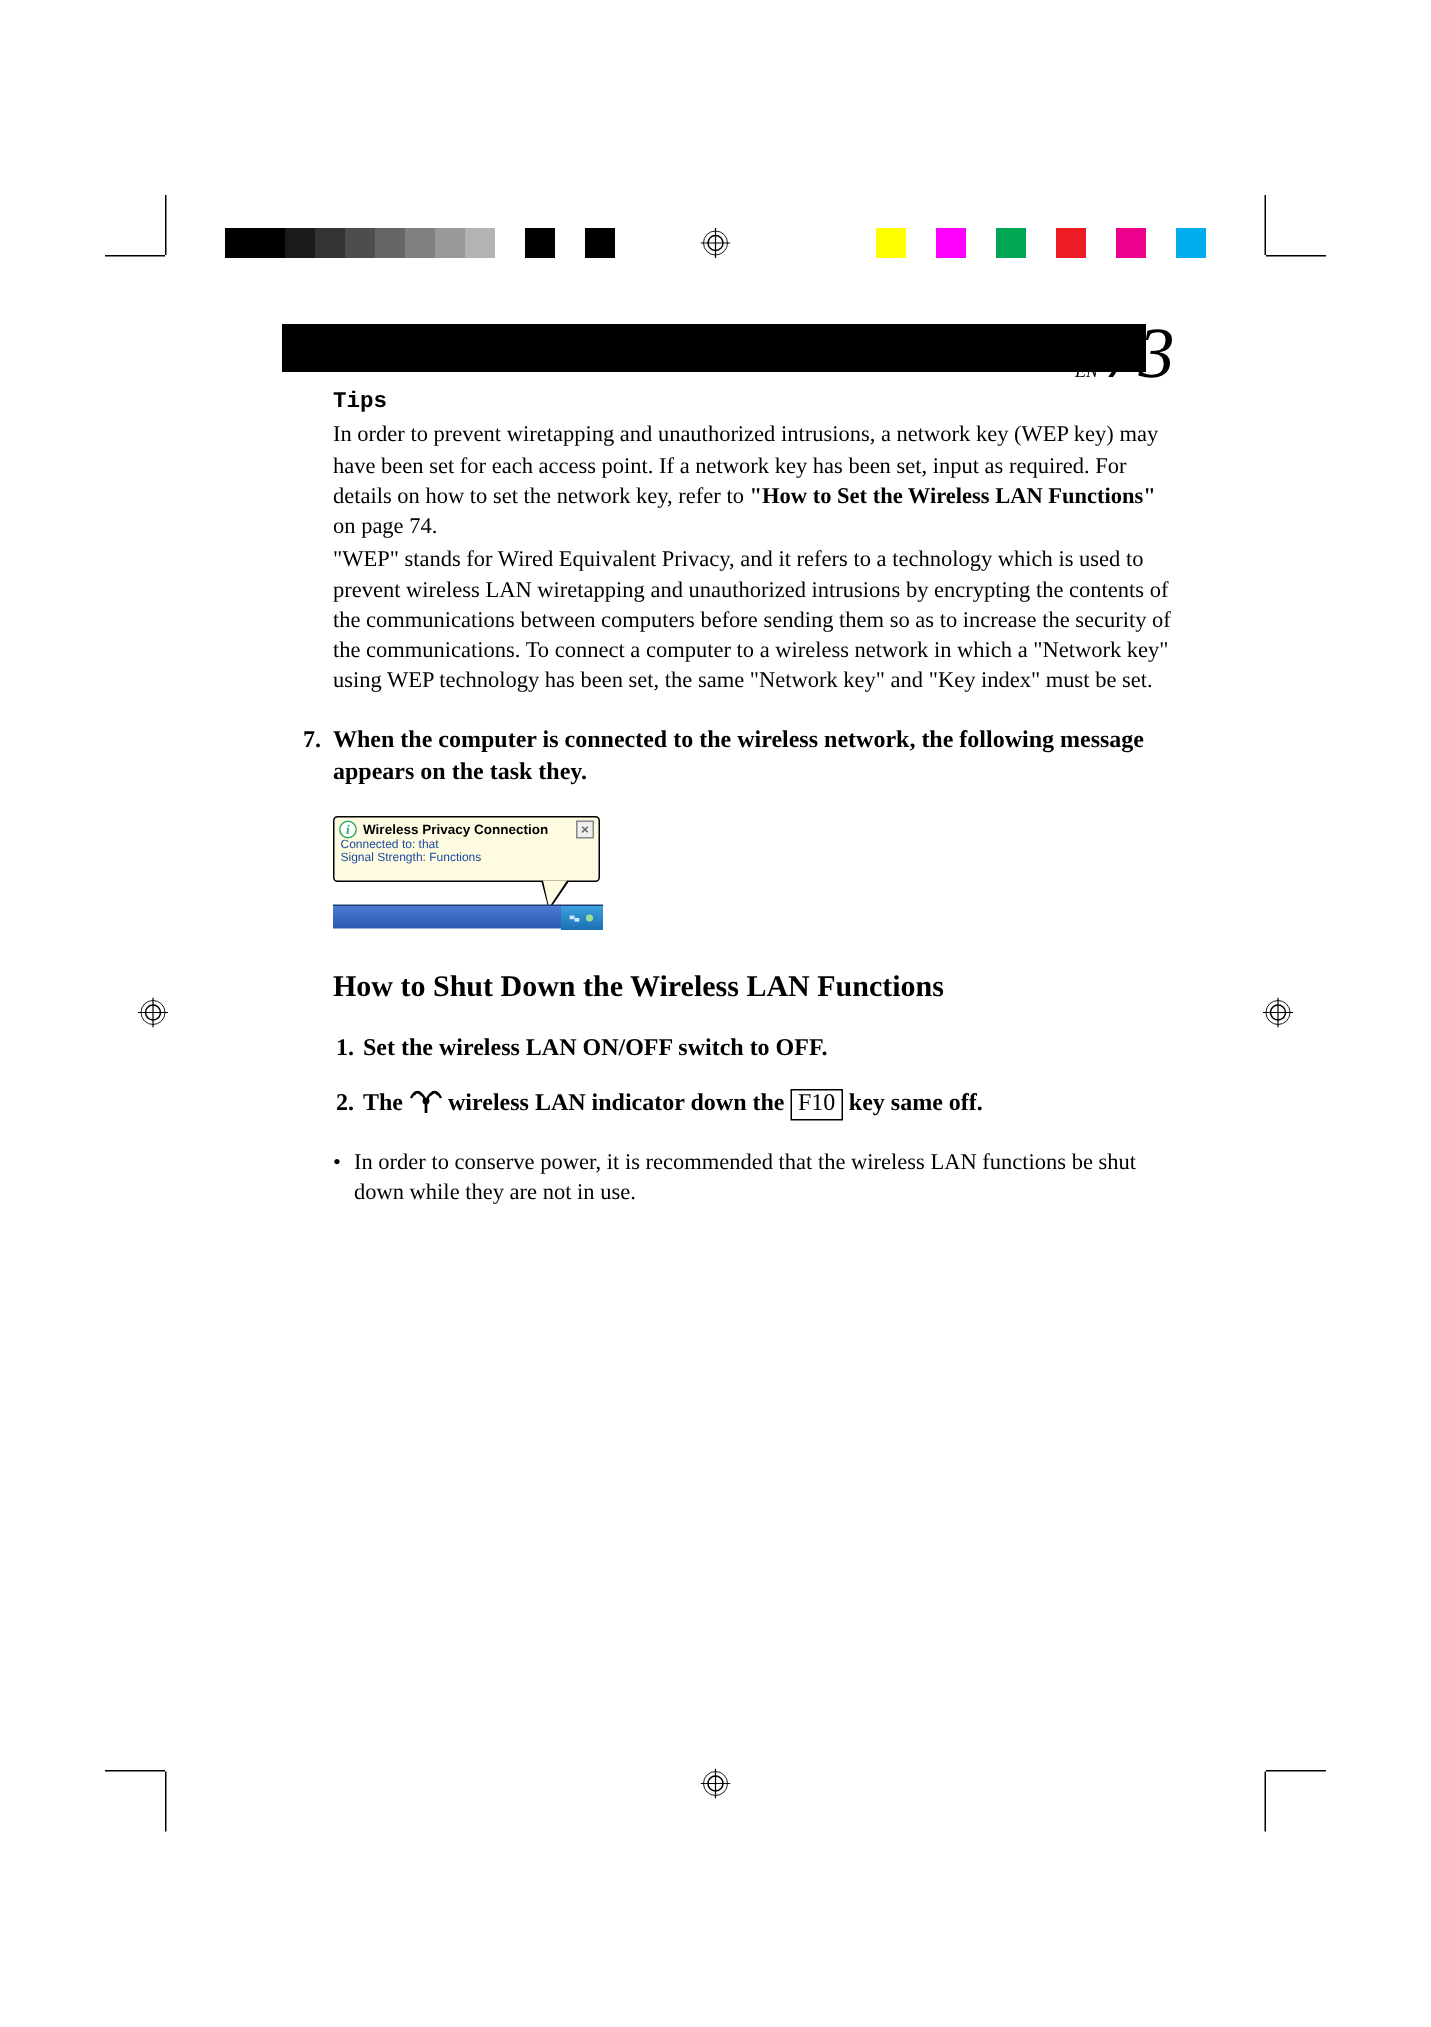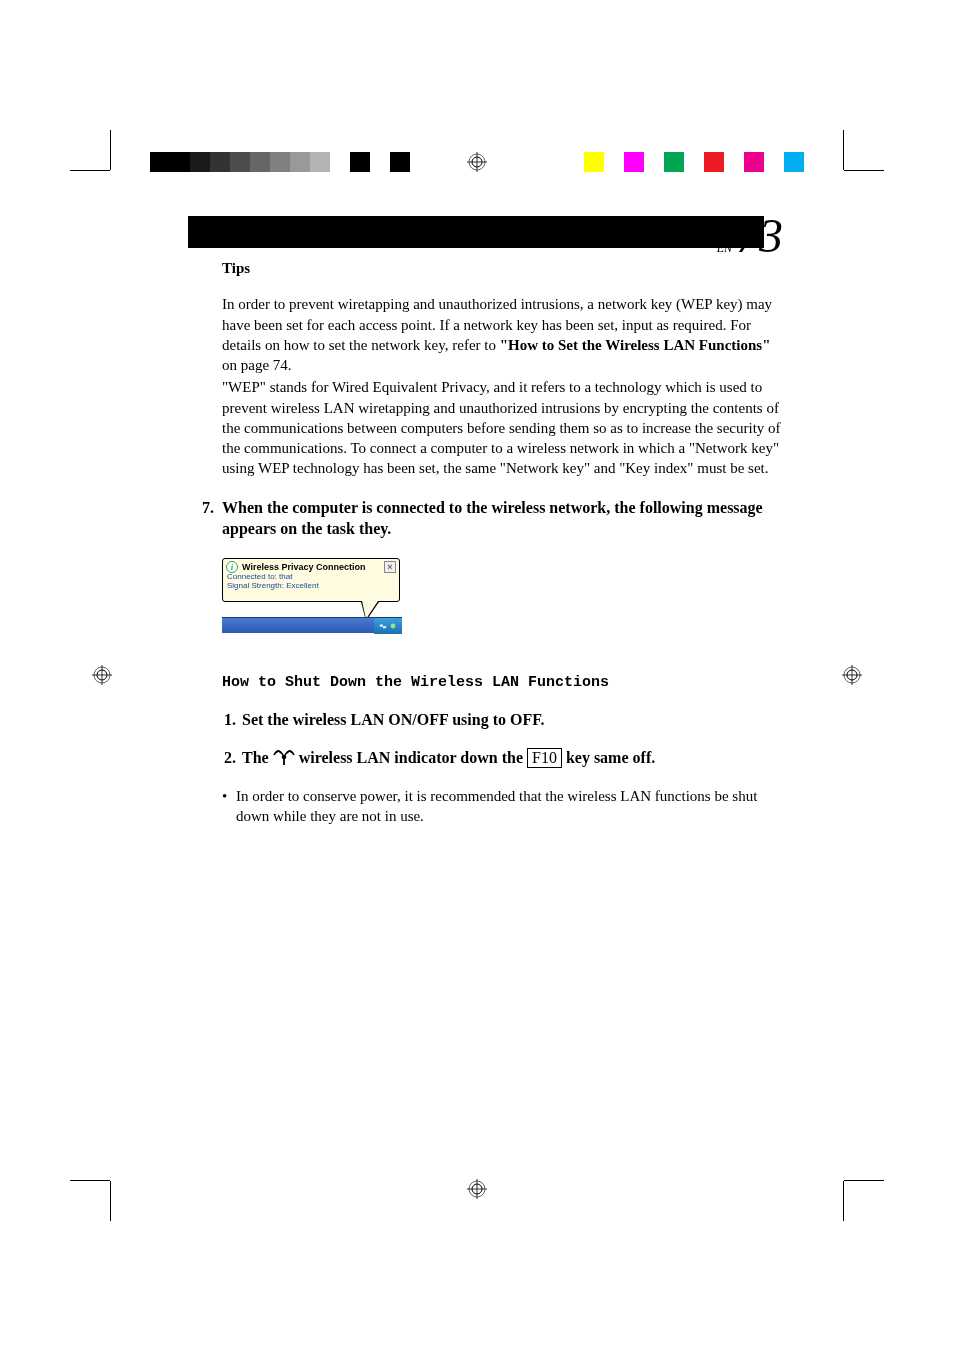--- a/index.html
+++ b/index.html
@@ -57,21 +57,21 @@
   }
   .page-num .en { font-size: 12px; font-style: italic; }
   .page-num .num { font-size: 48px; font-style: italic; letter-spacing: -1px; }
 
   
   .content {
     position: absolute;
     top: 258px; left: 222px; width: 560px;
     font-size: 15px; line-height: 1.35;
   }
-  .tips-label { font-weight: bold; margin-bottom: 16px; }
+  .tips-label { font-weight: bold; margin-bottom: 2px; font-family: Liberation Mono, monospace; }
   .tips-p { margin-bottom: 0; }
   .bold-inline { font-weight: bold; }
   .para2 { margin-top: 2px; }
 
   .step { margin-top: 18px; font-weight: bold; font-size: 16px; display: flex; }
   .step .n { width: 20px; flex-shrink: 0; margin-left: -28px; margin-right: 8px; text-align: right; }
   .step .t { flex: 1; }
 
   .tooltip-img {
     margin-top: 18px; margin-left: 0px;
@@ -116,22 +116,22 @@
     border-top: 1px solid #1a3a70;
   }
   .taskbar .tray {
     position: absolute; right: 0; top: 0; height: 16px; width: 28px;
     background: linear-gradient(#3da0e0,#1a70b0);
     display: flex; align-items: center; justify-content: center; gap: 2px;
   }
   .taskbar .tray .dot { width: 8px; height: 8px; }
 
   .subhead {
-    margin-top: 40px; font-weight: bold; font-size: 15px;
-    font-family: Liberation Mono, monospace;
+    margin-top: 26px; font-weight: bold; font-size: 20px;
+    font-family: Liberation Serif, serif;
   }
 
   .step-sm { margin-top: 16px; font-weight: bold; font-size: 16px; display: flex; }
   .step-sm .n { width: 20px; flex-shrink: 0; margin-left: -6px; margin-right: 6px; text-align: right; }
   .step-sm .t { flex: 1; }
 
   .key-box {
     display: inline-block; border: 1.5px solid #000; padding: 0 4px;
     font-weight: normal; line-height: 1.15;
   }
@@ -252,42 +252,42 @@
   <div class="tooltip-img">
     <div class="balloon-tail-border"></div>
     <div class="balloon">
       <div class="title-row">
         <span class="info-ic">i</span>
         <span>Wireless Privacy Connection</span>
         <span class="close-ic">×</span>
       </div>
       <div class="body-txt">
         <div>Connected to: that</div>
-        <div>Signal Strength: Excellent</div>
+        <div>Signal Strength: Functions</div>
       </div>
     </div>
     <div class="balloon-tail"></div>
     <div class="taskbar">
       <div class="tray">
         <svg class="dot" viewBox="0 0 10 10">
             <rect x="1" y="3" width="4" height="3" fill="#cfe8ff"></rect>
             <rect x="5" y="5" width="4" height="3" fill="#cfe8ff"></rect>
           </svg>
         <svg class="dot" viewBox="0 0 10 10">
             <circle cx="5" cy="5" r="3" fill="#9fe090"></circle>
           </svg>
       </div>
     </div>
   </div>
 
   <div class="subhead">How to Shut Down the Wireless LAN Functions</div>
 
   <div class="step-sm">
     <div class="n">1.</div>
-    <div class="t">Set the wireless LAN ON/OFF using to OFF.</div>
+    <div class="t">Set the wireless LAN ON/OFF switch to OFF.</div>
   </div>
 
   <div class="step-sm">
     <div class="n">2.</div>
     <div class="t">
       <span>The </span><span class="wlan-icon"><svg viewBox="0 0 22 16">
             <path d="M3 3 Q5 -1 8 3" fill="none" stroke="#000" stroke-width="1.6"></path>
             <path d="M1 5 Q5 -3 10 5" fill="none" stroke="#000" stroke-width="1.6"></path>
             <path d="M14 3 Q17 -1 19 3" fill="none" stroke="#000" stroke-width="1.6"></path>
             <path d="M12 5 Q17 -3 21 5" fill="none" stroke="#000" stroke-width="1.6"></path>

